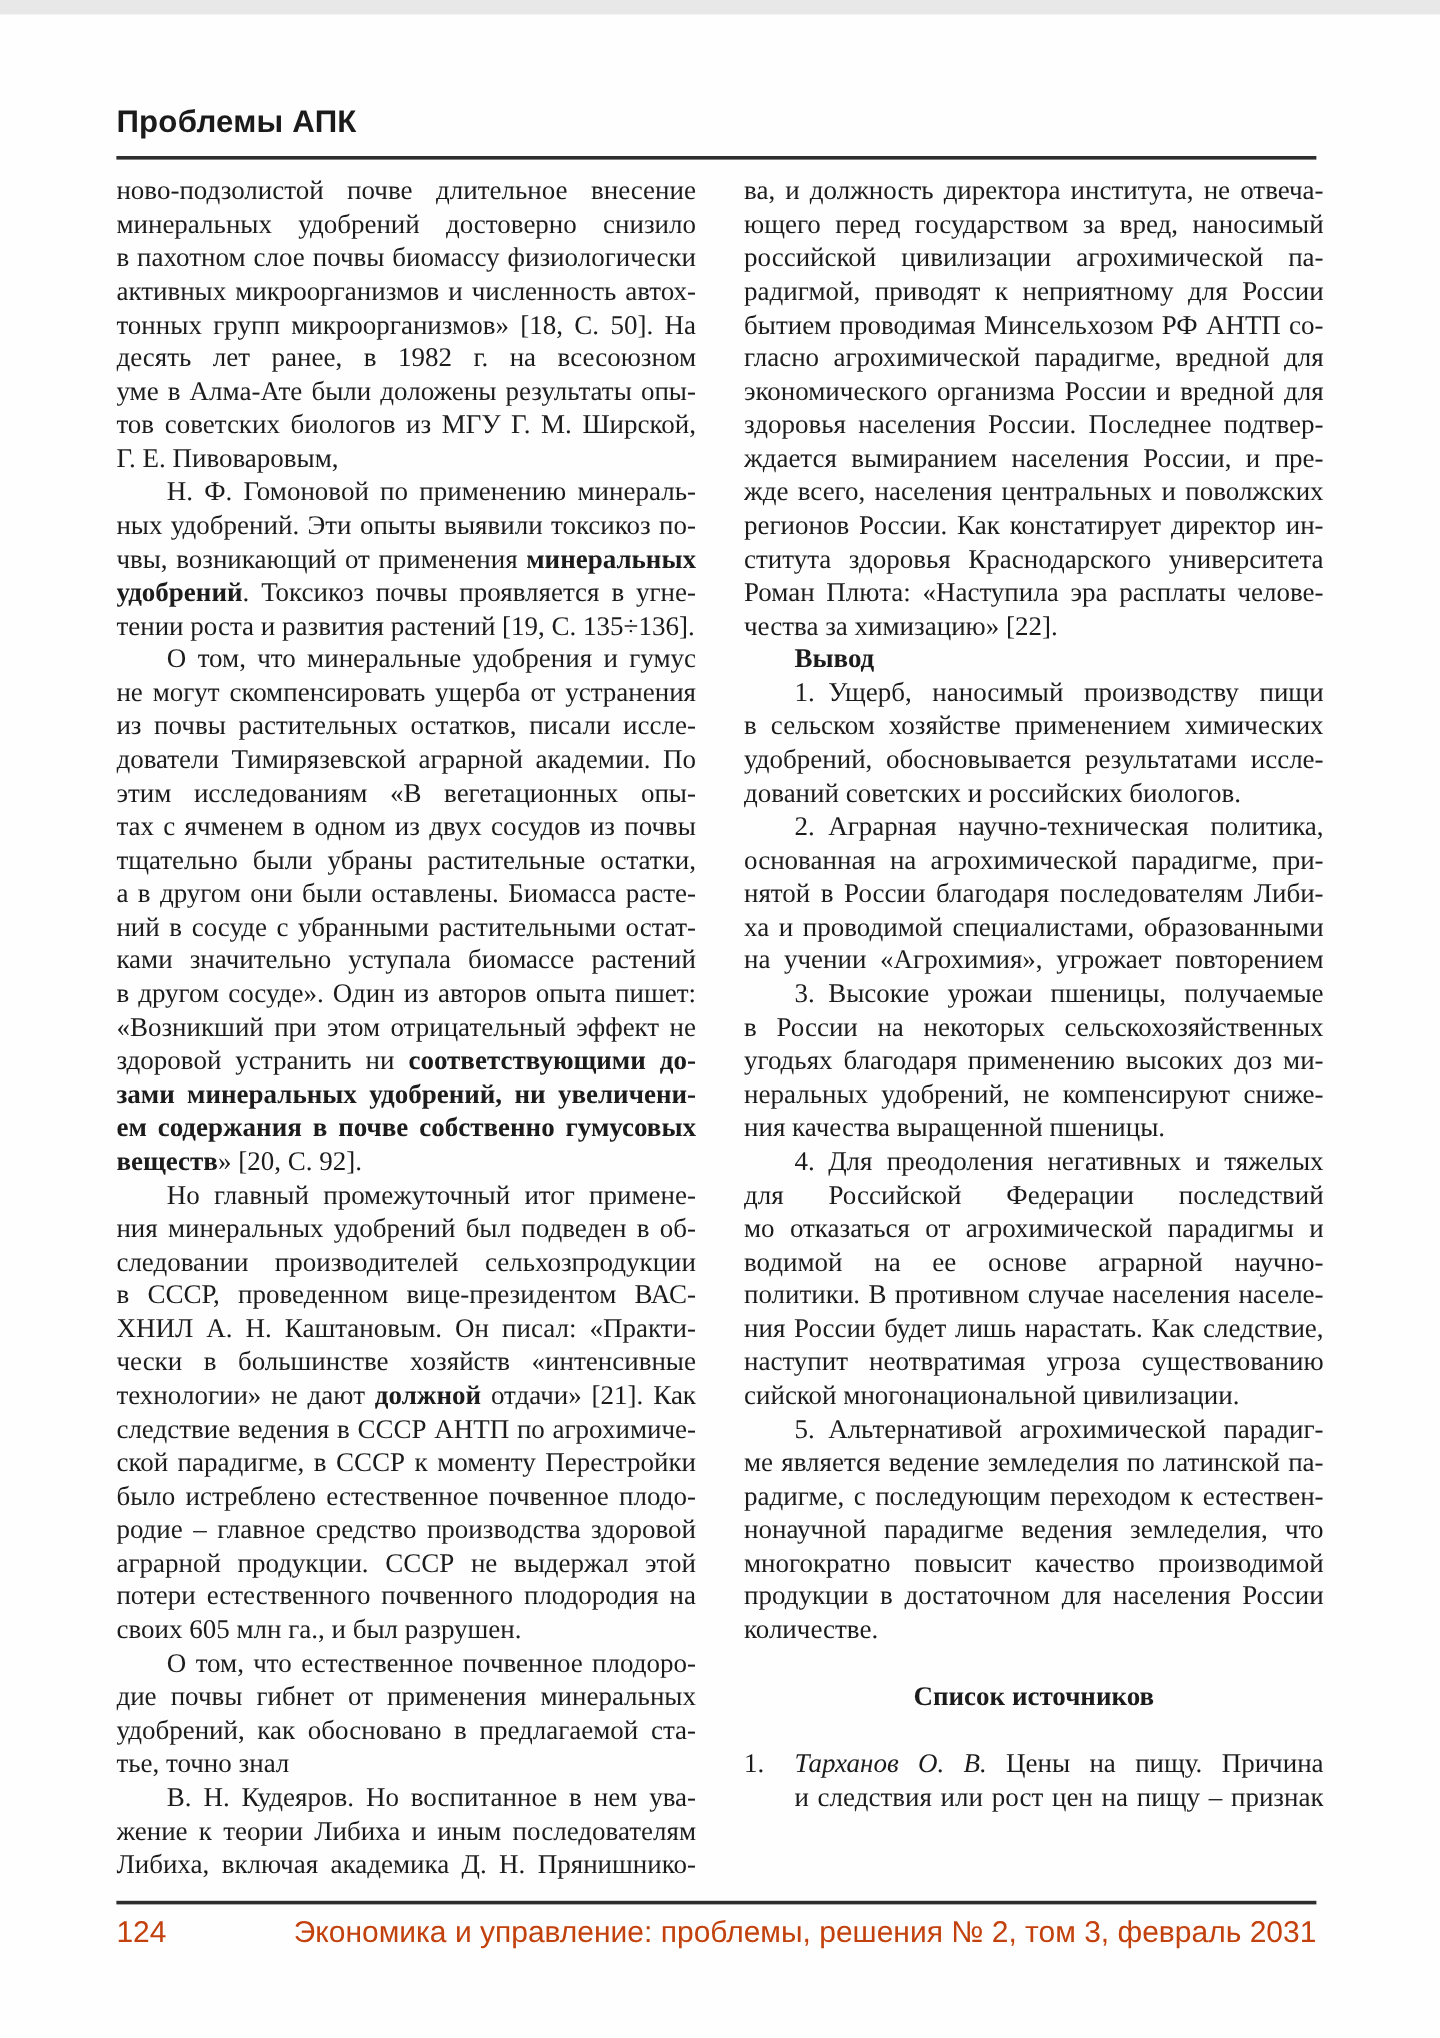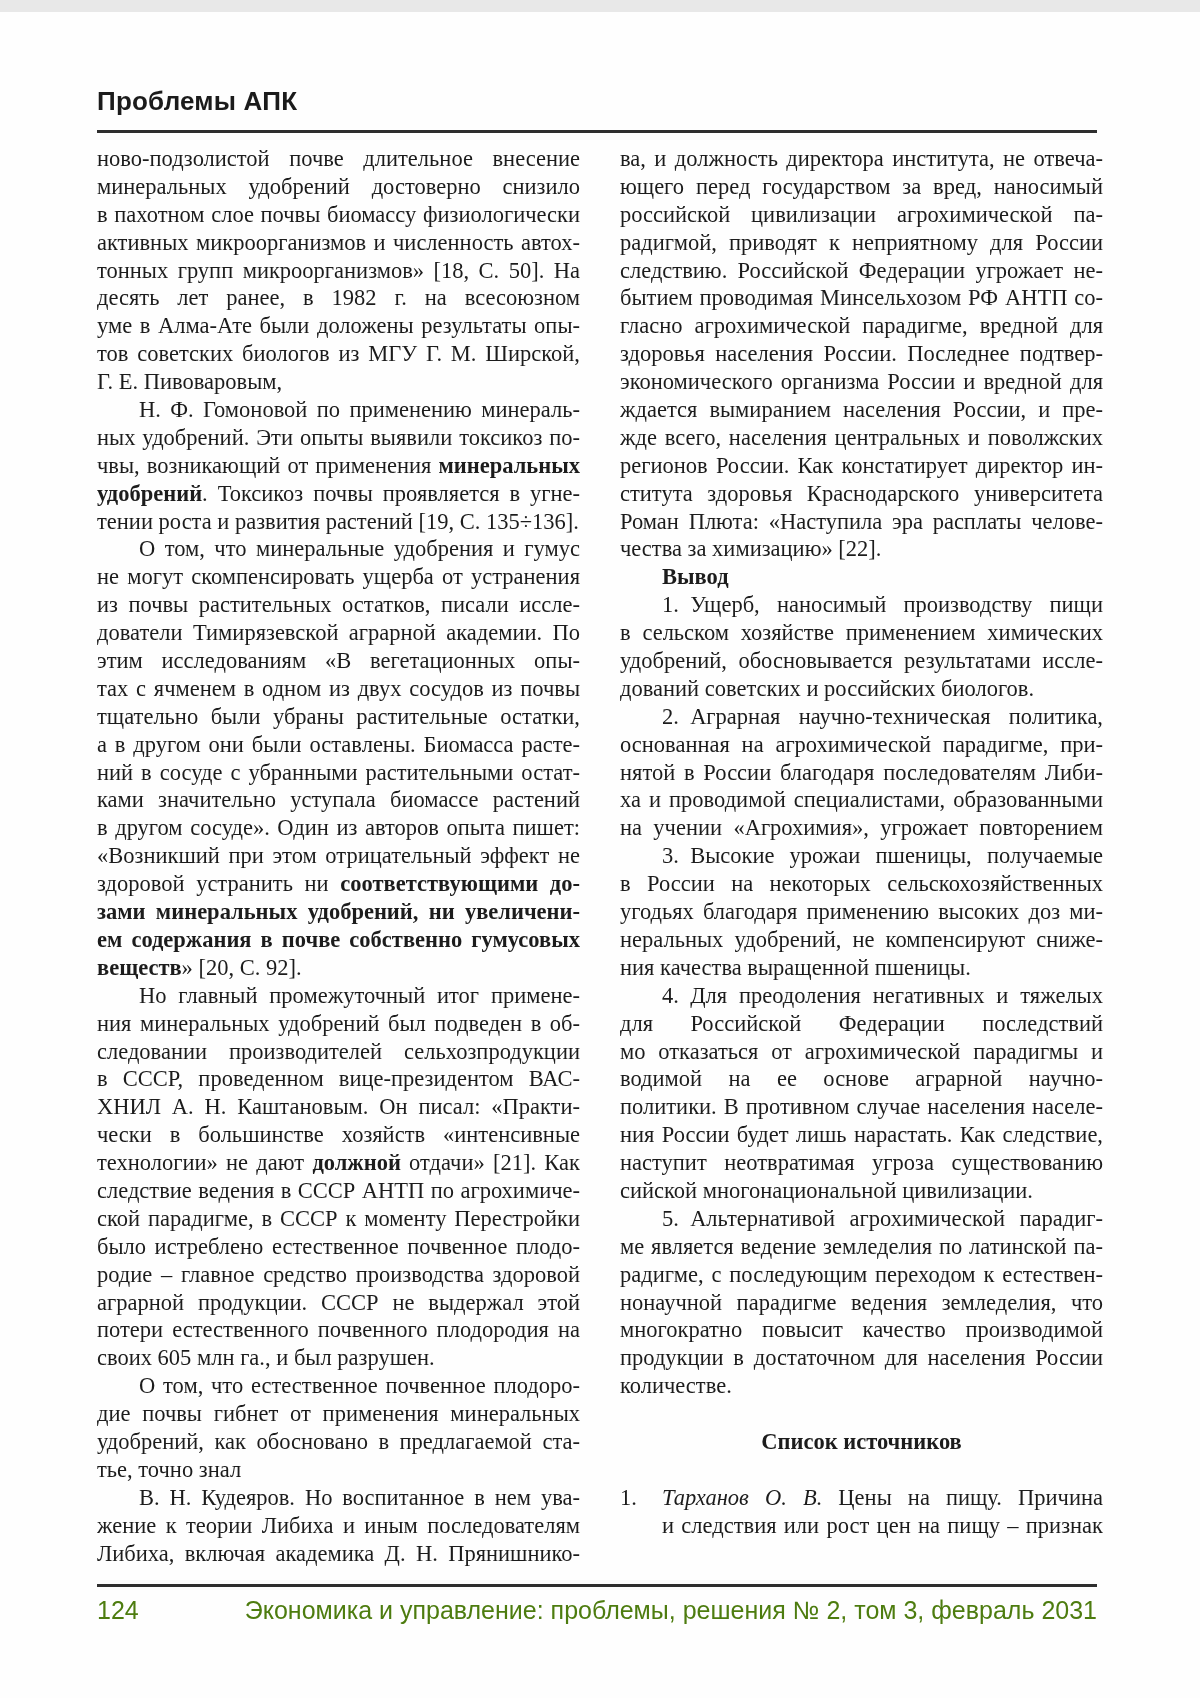--- a/index.html
+++ b/index.html
@@ -76,21 +76,21 @@
   .footer-row {
     position: absolute;
     left: 97px;
     top: 1584px;
     width: 1000px;
     display: flex;
     justify-content: space-between;
     align-items: baseline;
     font-family: "Liberation Sans", sans-serif;
     font-size: 25px;
-    color: #4d7c0f;
+    color: #c2410c;
   }
 </style>
 </head>
 <body>
 
 <div class="page">
   <div class="section-title">Проблемы АПК</div>
   <div class="header-rule"></div>
 
   <div class="content">
@@ -145,25 +145,24 @@
         <div class="line end"><span>тье, точно знал</span></div>
         <div class="line indent"><span>В. Н. Кудеяров. Но воспитанное в нем ува-</span></div>
         <div class="line"><span>жение к теории Либиха и иным последователям</span></div>
         <div class="line"><span>Либиха, включая академика Д. Н. Прянишнико-</span></div>
       </div>
     <div class="col" id="col-right">
         <div class="line"><span>ва, и должность директора института, не отвеча-</span></div>
         <div class="line"><span>ющего перед государством за вред, наносимый</span></div>
         <div class="line"><span>российской цивилизации агрохимической па-</span></div>
         <div class="line"><span>радигмой, приводят к неприятному для России</span></div>
-        <div class="line"><span>следствию. Российской Федерации угрожает не-</span></div>
         <div class="line"><span>бытием проводимая Минсельхозом РФ АНТП со-</span></div>
         <div class="line"><span>гласно агрохимической парадигме, вредной для</span></div>
+        <div class="line"><span>экономического организма России и вредной для</span></div>
         <div class="line"><span>здоровья населения России. Последнее подтвер-</span></div>
-        <div class="line"><span>экономического организма России и вредной для</span></div>
         <div class="line"><span>ждается вымиранием населения России, и пре-</span></div>
         <div class="line"><span>жде всего, населения центральных и поволжских</span></div>
         <div class="line"><span>регионов России. Как констатирует директор ин-</span></div>
         <div class="line"><span>ститута здоровья Краснодарского университета</span></div>
         <div class="line"><span>Роман Плюта: «Наступила эра расплаты челове-</span></div>
         <div class="line end"><span>чества за химизацию» [22].</span></div>
         <div class="line indent end"><span class="b">Вывод</span></div>
         <div class="line indent"><span>1. Ущерб, наносимый производству пищи</span></div>
         <div class="line"><span>в сельском хозяйстве применением химических</span></div>
         <div class="line"><span>удобрений, обосновывается результатами иссле-</span></div>

